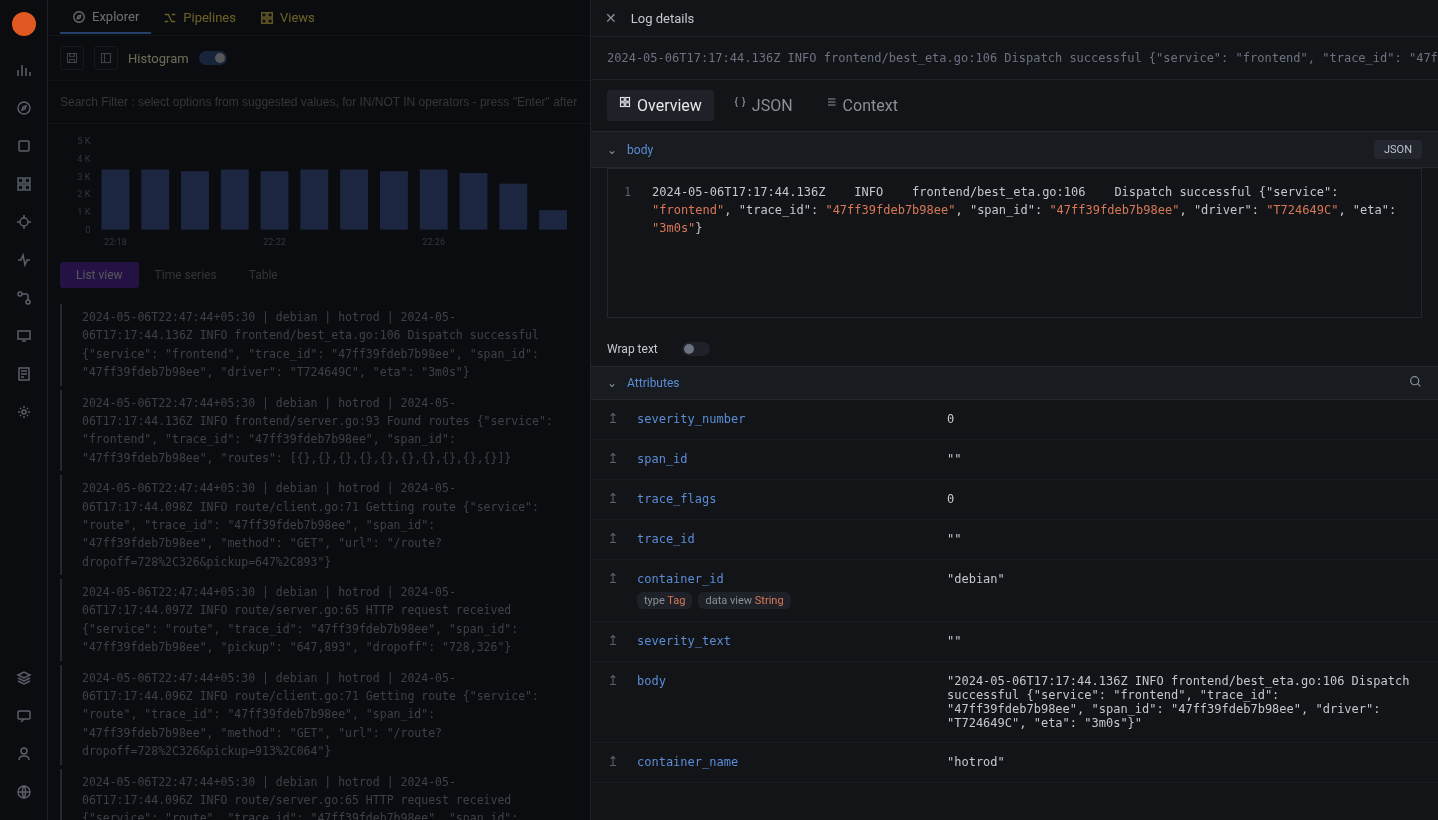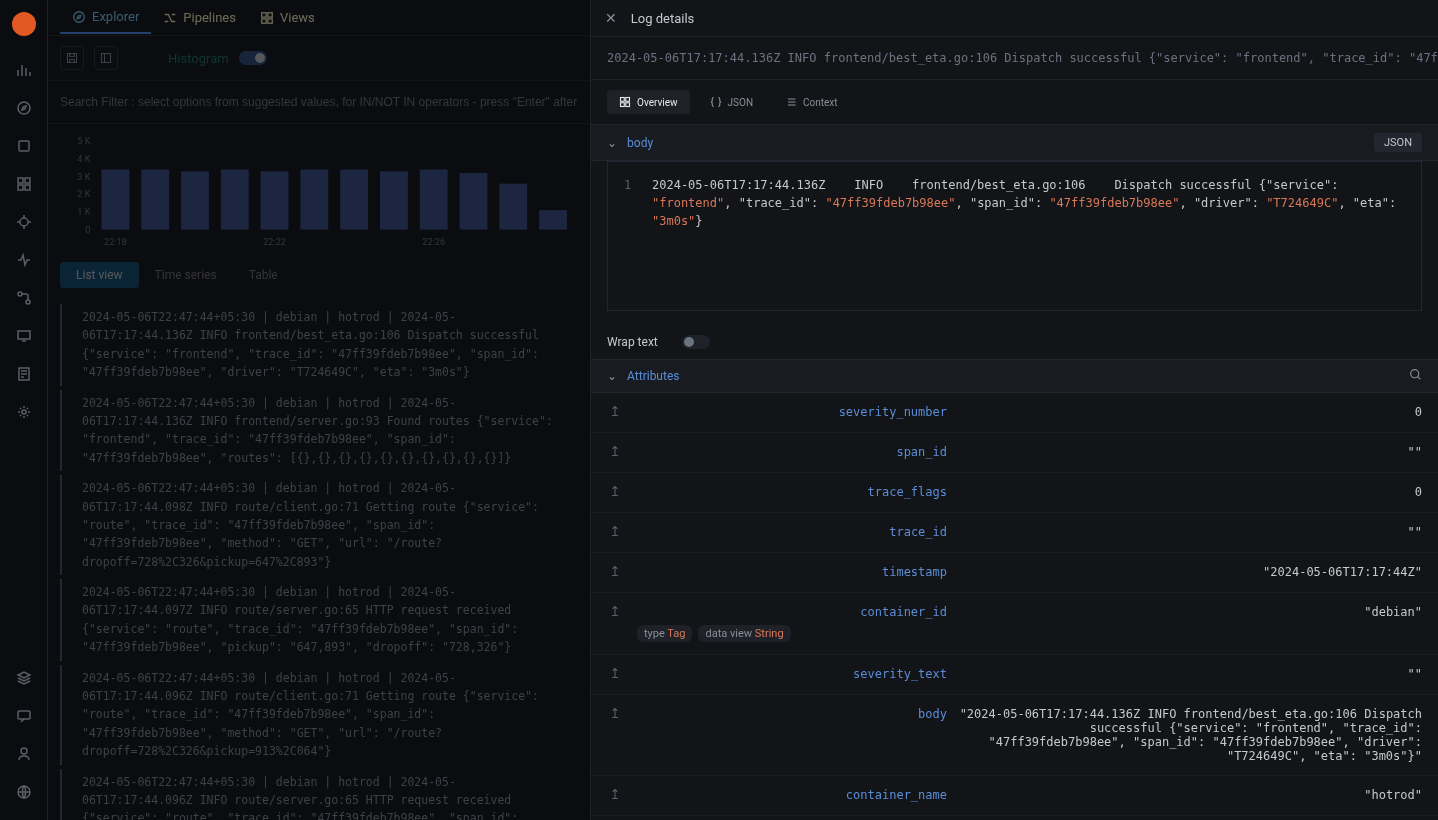--- a/index.html
+++ b/index.html
@@ -52,26 +52,26 @@
   align-items: center;
   padding: 0 12px;
   height: 36px;
   border-bottom: 1px solid #1e2127;
 }
 .tab {
   display: flex;
   align-items: center;
   gap: 6px;
   padding: 8px 12px;
-  color: #fef9c3;
+  color: #fde047;
   cursor: pointer;
   font-size: 13px;
 }
 .tab.active {
-  color: #7dd3fc;
+  color: #ffffff;
   border-bottom: 2px solid #4f8ff7;
 }
 .toolbar {
   display: flex;
   align-items: center;
   gap: 10px;
   padding: 10px 12px;
   border-bottom: 1px solid #1e2127;
 }
 .toolbar-btn {
@@ -79,23 +79,22 @@
   height: 24px;
   display: flex;
   align-items: center;
   justify-content: center;
   color: #8a8f98;
   cursor: pointer;
   border: 1px solid #2a2e36;
   border-radius: 3px;
 }
 .histogram-label {
-  color: #0f766e;
+  color: #fef9c3;
   font-size: 13px;
-  margin-left: 40px;
 }
 .toggle {
   width: 28px;
   height: 14px;
   background: #1e2127;
   border-radius: 7px;
   position: relative;
   cursor: pointer;
 }
 .toggle.on { background: #2d4a7a; }
@@ -133,21 +132,21 @@
   padding: 8px 12px;
   gap: 0;
 }
 .view-tab {
   padding: 6px 16px;
   color: #737373;
   cursor: pointer;
   font-size: 12px;
 }
 .view-tab.active {
-  background: #0c4a6e;
+  background: #4c1d95;
   color: #c5c8cc;
   border-radius: 3px;
 }
 .logs-list {
   flex: 1;
   overflow-y: auto;
   padding: 8px 12px;
   font-family: "SF Mono", Monaco, monospace;
   font-size: 11.5px;
   line-height: 1.6;
@@ -195,26 +194,26 @@
   white-space: nowrap;
   overflow: hidden;
 }
 .drawer-tabs {
   display: flex;
   padding: 10px 16px;
   gap: 8px;
 }
 .drawer-tab {
   display: flex;
-  align-items: flex-end;
+  align-items: flex-start;
   gap: 6px;
   padding: 6px 12px;
   color: #8a8f98;
   cursor: pointer;
-  font-size: 10px;
+  font-size: 16px;
   border-radius: 3px;
 }
 .drawer-tab.active {
   background: #1e2127;
   color: #e5e7eb;
 }
 .section-header {
   display: flex;
   align-items: center;
   padding: 8px 16px;
@@ -261,21 +260,20 @@
 .wrap-row {
   display: flex;
   align-items: center;
   gap: 24px;
   padding: 10px 16px;
 }
 .wrap-label { color: #c5c8cc; font-size: 12px; }
 .attr-list {
   flex: 1;
   overflow-y: auto;
-  text-align: right;
 }
 .attr-row {
   display: flex;
   align-items: flex-start;
   padding: 12px 16px;
   border-bottom: 1px solid #181b20;
 }
 .pin-icon {
   width: 14px;
   color: #5a5f6a;
@@ -587,29 +585,20 @@
         <div class="attr-key-col">
           <div class="attr-key">trace_id</div>
         </div>
         <div class="attr-value">""</div>
       </div>
       <div class="attr-row">
         <span class="pin-icon"><svg width="12" height="12" viewBox="0 0 16 16" fill="none" stroke="currentColor" stroke-width="1.5">
             <path d="M8 2V9M5 5L8 2L11 5M4 14H12M8 9V14"></path>
           </svg></span>
         <div class="attr-key-col">
-          <div class="attr-key">timestamp</div>
-        </div>
-        <div class="attr-value">"2024-05-06T17:17:44Z"</div>
-      </div>
-      <div class="attr-row">
-        <span class="pin-icon"><svg width="12" height="12" viewBox="0 0 16 16" fill="none" stroke="currentColor" stroke-width="1.5">
-            <path d="M8 2V9M5 5L8 2L11 5M4 14H12M8 9V14"></path>
-          </svg></span>
-        <div class="attr-key-col">
           <div class="attr-key">container_id</div>
           <div class="attr-tags">
             <span class="attr-tag"><span class="attr-tag-label">type</span> <span class="attr-tag-val">Tag</span></span>
             <span class="attr-tag"><span class="attr-tag-label">data view</span> <span class="attr-tag-val">String</span></span>
           </div>
         </div>
         <div class="attr-value">"debian"</div>
       </div>
       <div class="attr-row">
         <span class="pin-icon"><svg width="12" height="12" viewBox="0 0 16 16" fill="none" stroke="currentColor" stroke-width="1.5">

